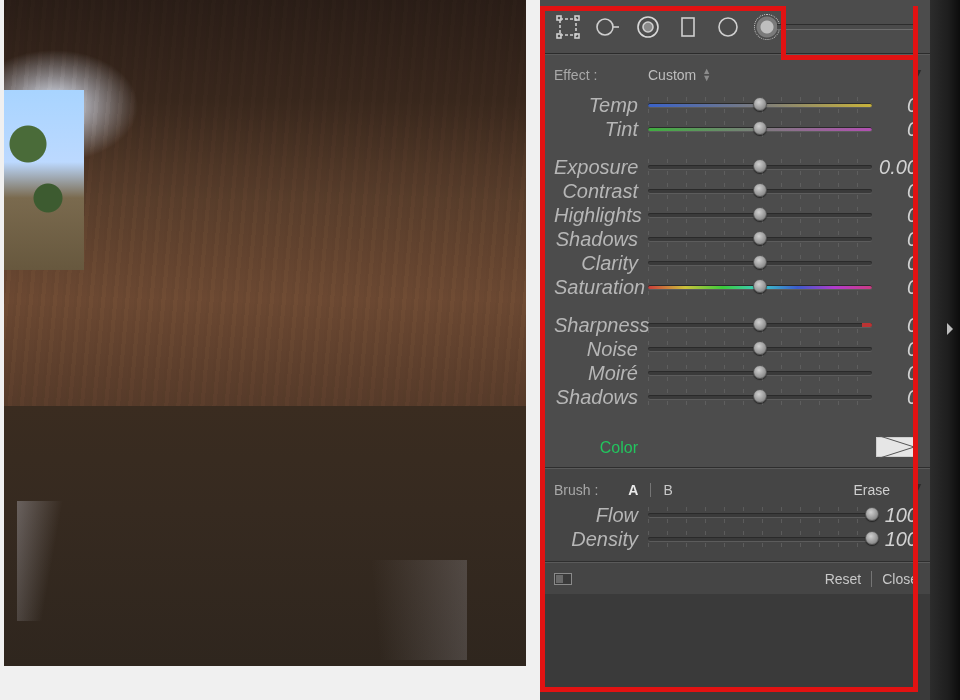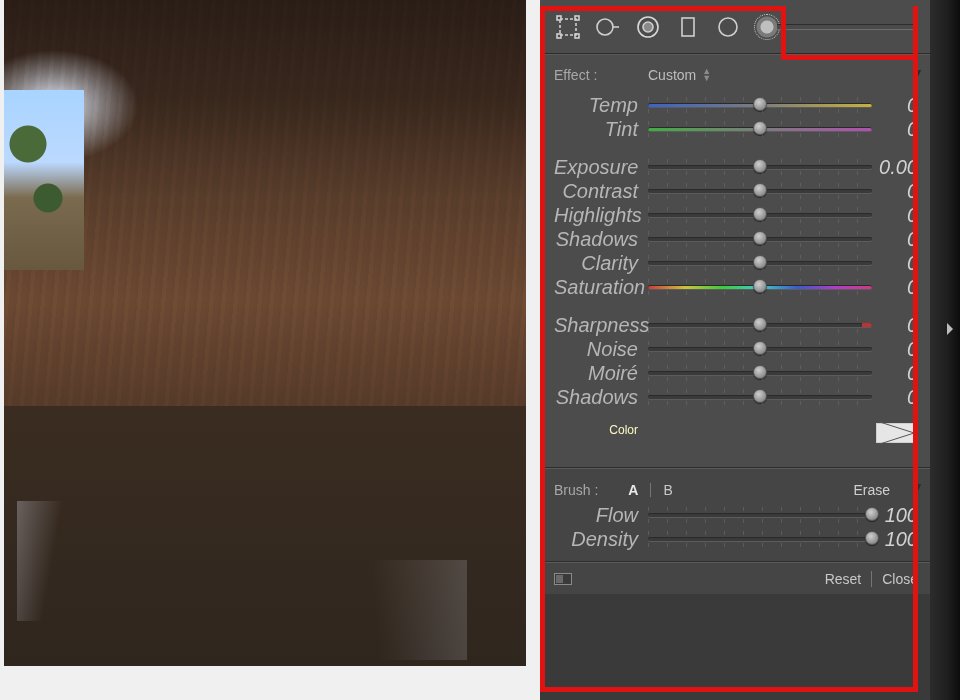--- a/index.html
+++ b/index.html
@@ -112,21 +112,21 @@
     border:1px solid #565656; transform:translateX(-50%);
     box-shadow:0 1px 1px rgba(0,0,0,.5);
   }
   .bar.temp { background:linear-gradient(90deg,#3a62c9,#7c7c7c 50%,#c8b23a);}
   .bar.tint { background:linear-gradient(90deg,#3fae3f,#7c7c7c 50%,#b24fb2);}
   .bar.sat  { background:linear-gradient(90deg,#cc3b3b,#ccc23b,#3bcc3b,#3bccc9,#3b5bcc,#b23bcc,#cc3b82);}
   .bar.sharp-tail::after { content:""; position:absolute; right:0; top:0; width:10px; height:4px; background:#b33; border-radius:0 2px 2px 0;}
 
   .group-gap { height:14px; }
 
-  .color-row { display:flex; align-items:flex-start; height:34px; font-size:12px; color:#fef9c3;}
+  .color-row { display:flex; align-items:flex-end; height:34px; font-size:16px; color:#22c55e;}
   .color-row .label { width:94px; text-align:right; padding-right:10px;}
   .color-row .spacer { flex:1;}
   .swatch {
     width:42px; height:20px; border:1px solid #cfcfcf; background:#e6e6e6;
     position:relative;
   }
   .swatch::before, .swatch::after {
     content:""; position:absolute; left:2px; right:2px; height:1px; background:#555;
   }
   .swatch::before { top:3px; transform:skewY(18deg);}

